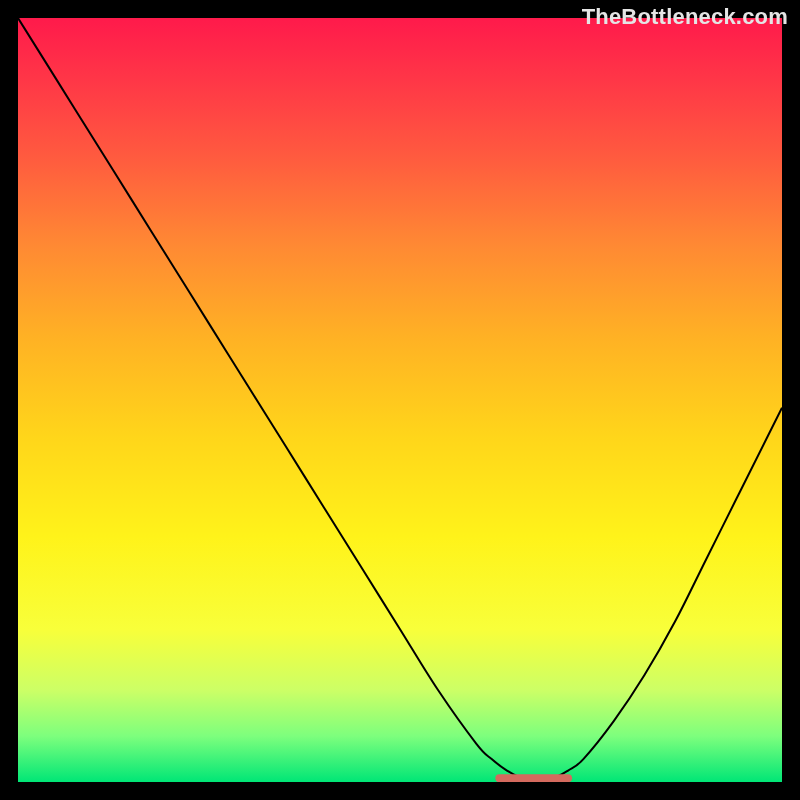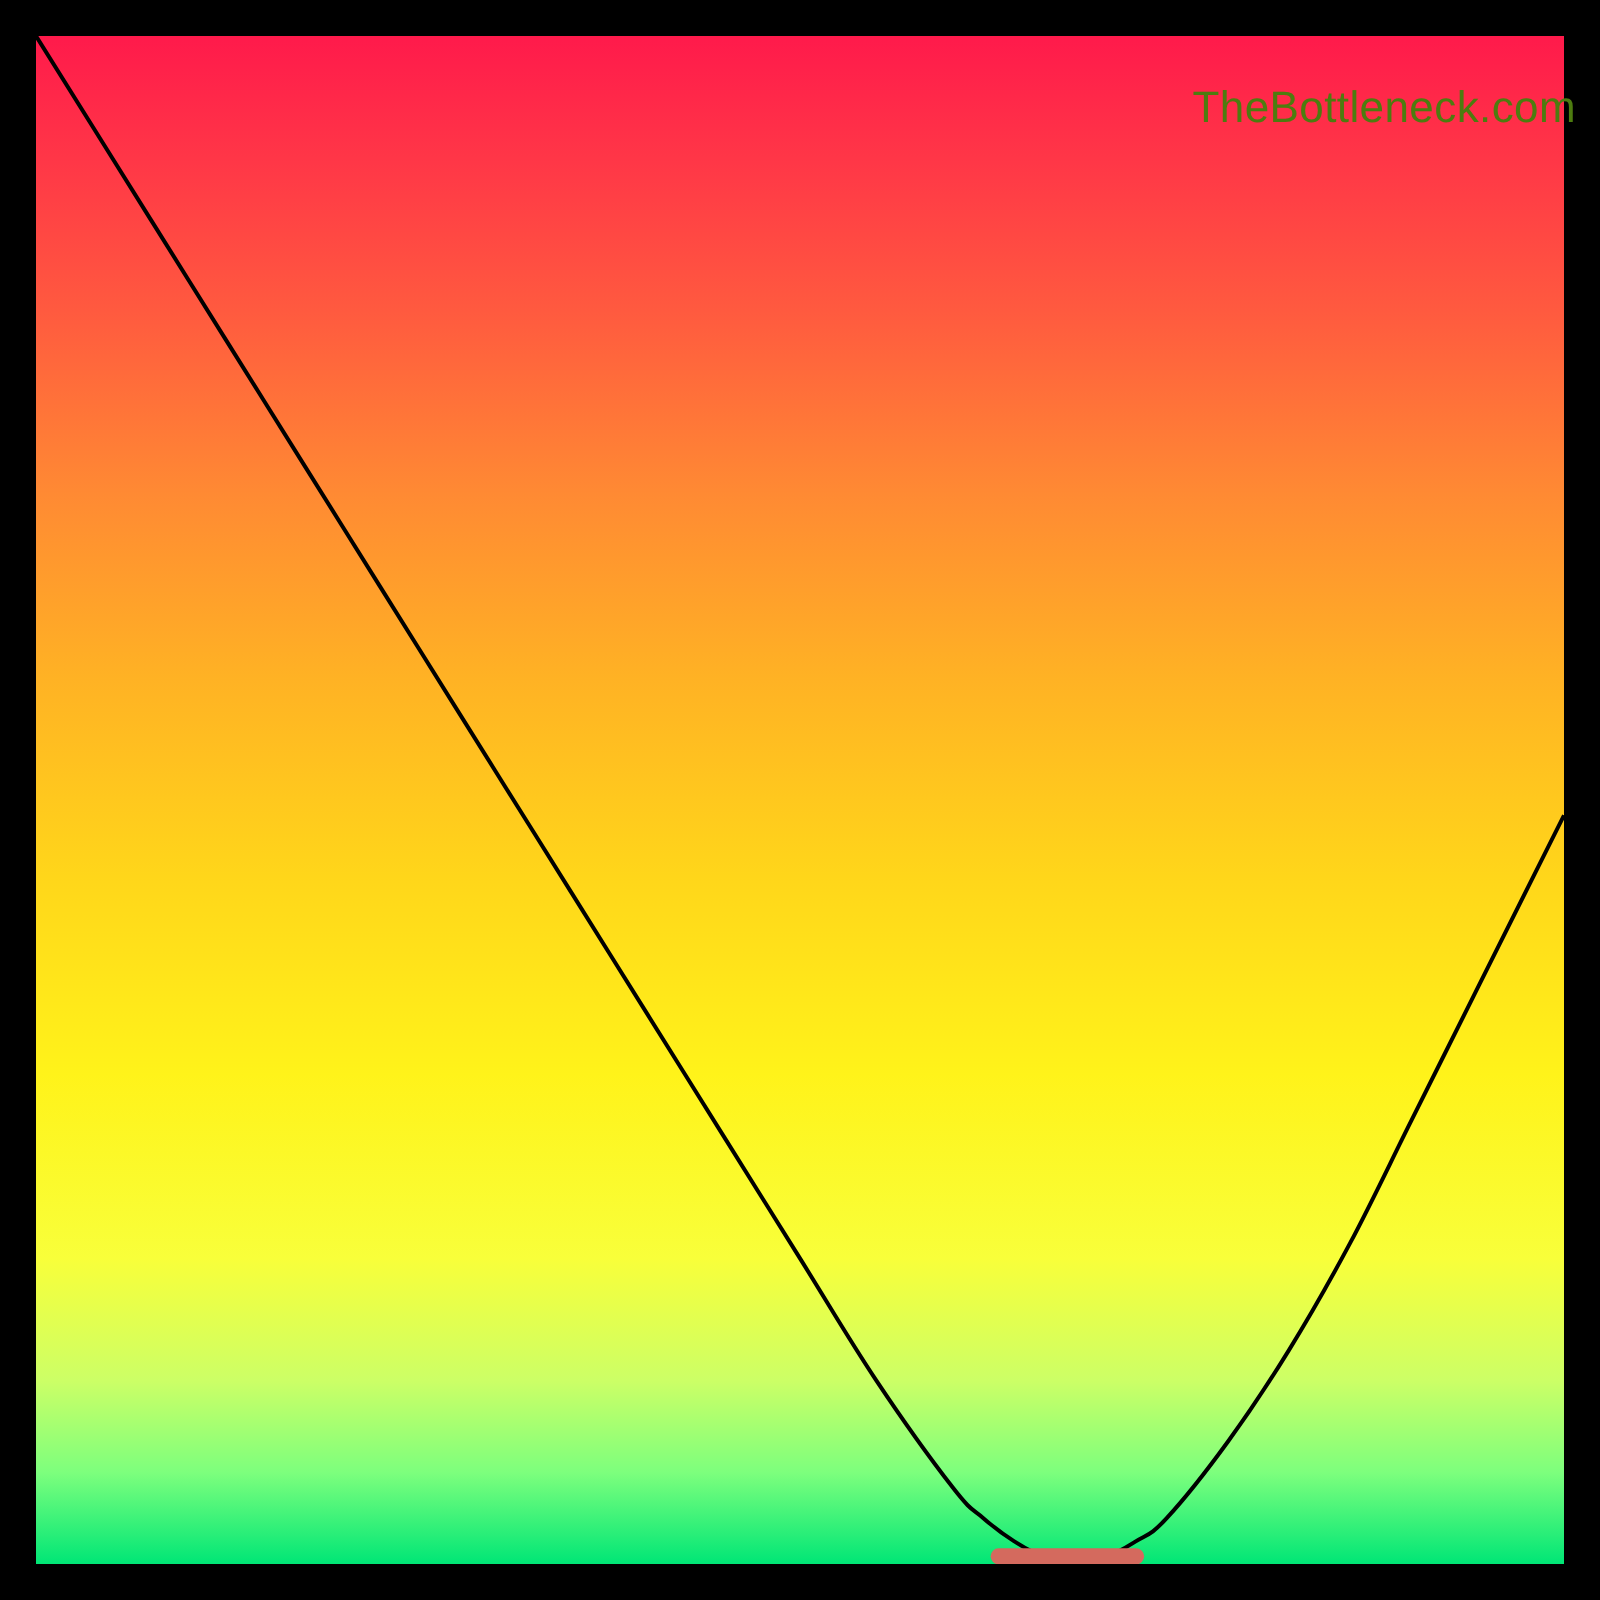--- a/index.html
+++ b/index.html
@@ -28,25 +28,24 @@
       #ccff66 88%,
       #7dff7d 94%,
       #00e676 100%);
   }
   .watermark {
     position: absolute;
     top: 4px;
     right: 12px;
     font-family: Arial, Helvetica, sans-serif;
     font-size: 22px;
-    color: #4d7c0f;
+    color: #e5e5e5;
     letter-spacing: 0.2px;
-    font-weight: 400;
+    font-weight: 700;
     user-select: none;
-    margin-top: 37px;
   }
   svg.curve {
     position: absolute;
     left: 0; top: 0;
     width: 100%;
     height: 100%;
   }
   .baseline-mark {
     stroke: #d46a5e;
     stroke-width: 8;

